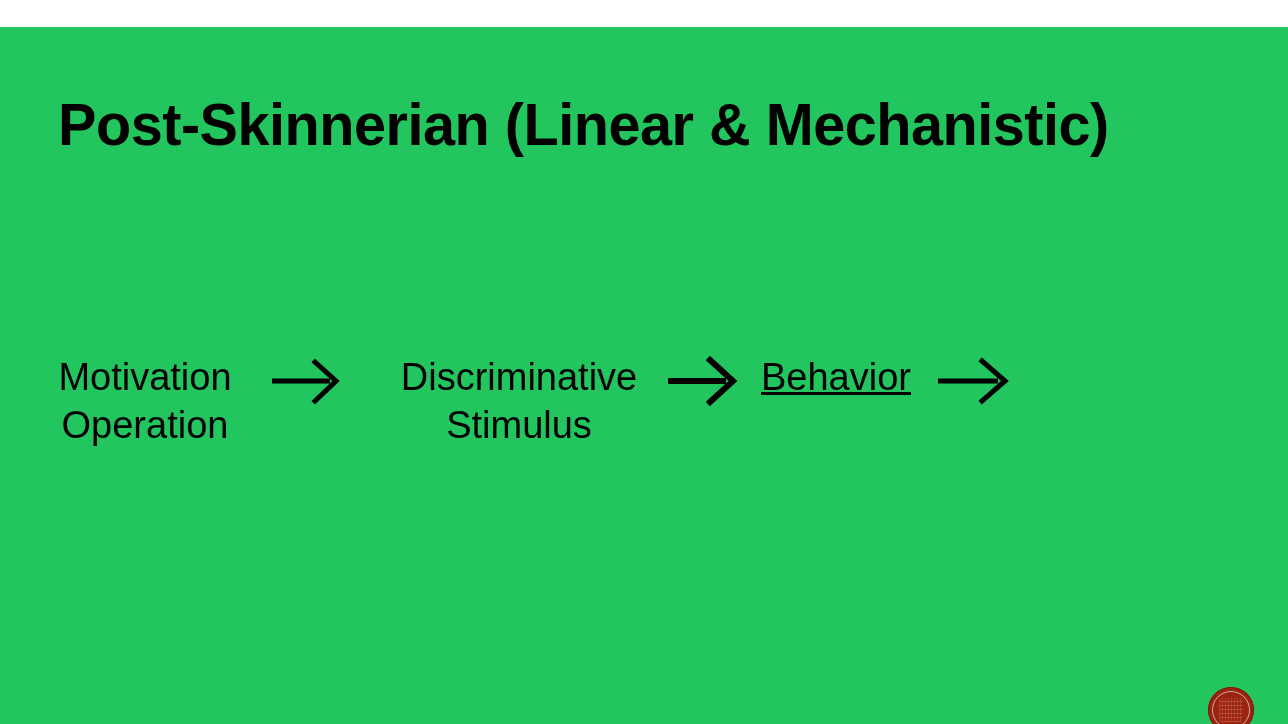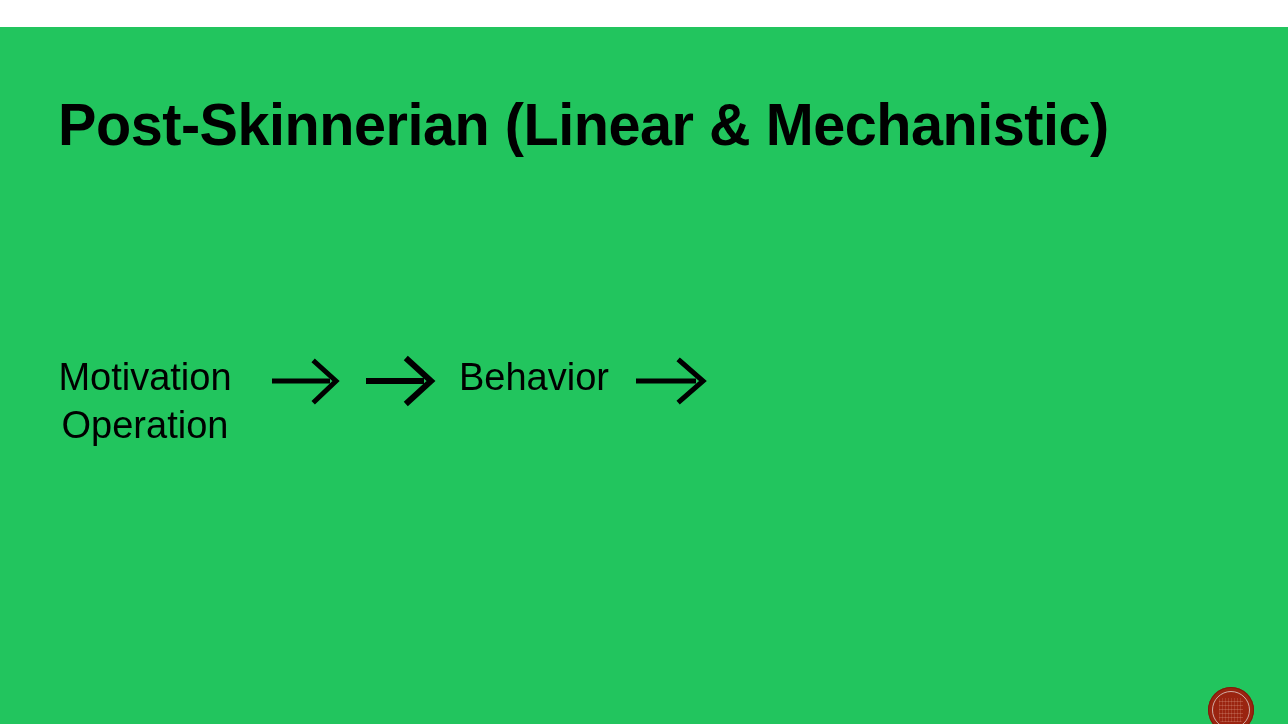--- a/index.html
+++ b/index.html
@@ -53,21 +53,21 @@
   .node {
     font-size: 38px;
     line-height: 48px;
     color: #000000;
     text-align: center;
     white-space: pre-line;
     flex: 0 0 auto;
   }
   .node-mo       { width: 190px; }
   .node-sd       { width: 250px; margin-left: 52px; }
-  .node-behavior { width: 160px; margin-left: 18px; }
+  .node-behavior { width: 160px; margin-left: 18px; text-decoration: underline; }
   .node-conseq   { width: 250px; margin-left: 18px; text-align: left; }
 
   .arrow {
     flex: 0 0 auto;
     display: block;
     height: 56px;
   }
   .arrow-1 { width: 72px; margin-left: 30px; }
   .arrow-2 { width: 72px; margin-left: 22px; }
   .arrow-3 { width: 74px; margin-left: 20px; }
@@ -117,20 +117,22 @@
   <div class="flow">
 
     <div class="node node-mo">Motivation
 Operation</div>
 
     <svg class="arrow arrow-1" viewBox="0 0 72 56">
       <line x1="2" y1="28" x2="60" y2="28" stroke="#000000" stroke-width="5"></line>
       <polyline points="45,9 66,28 45,48" fill="none" stroke="#000000" stroke-width="5" stroke-linecap="square" stroke-linejoin="miter"></polyline>
     </svg>
 
+    <div class="node node-sd">Discriminative
+Stimulus</div>
 
     <svg class="arrow arrow-2" viewBox="0 0 72 56">
       <line x1="2" y1="28" x2="60" y2="28" stroke="#000000" stroke-width="6"></line>
       <polyline points="44,7 67,28 44,49" fill="none" stroke="#000000" stroke-width="6" stroke-linecap="square" stroke-linejoin="miter"></polyline>
     </svg>
 
     <div class="node node-behavior">Behavior</div>
 
     <svg class="arrow arrow-3" viewBox="0 0 74 56">
       <line x1="2" y1="28" x2="62" y2="28" stroke="#000000" stroke-width="5"></line>

